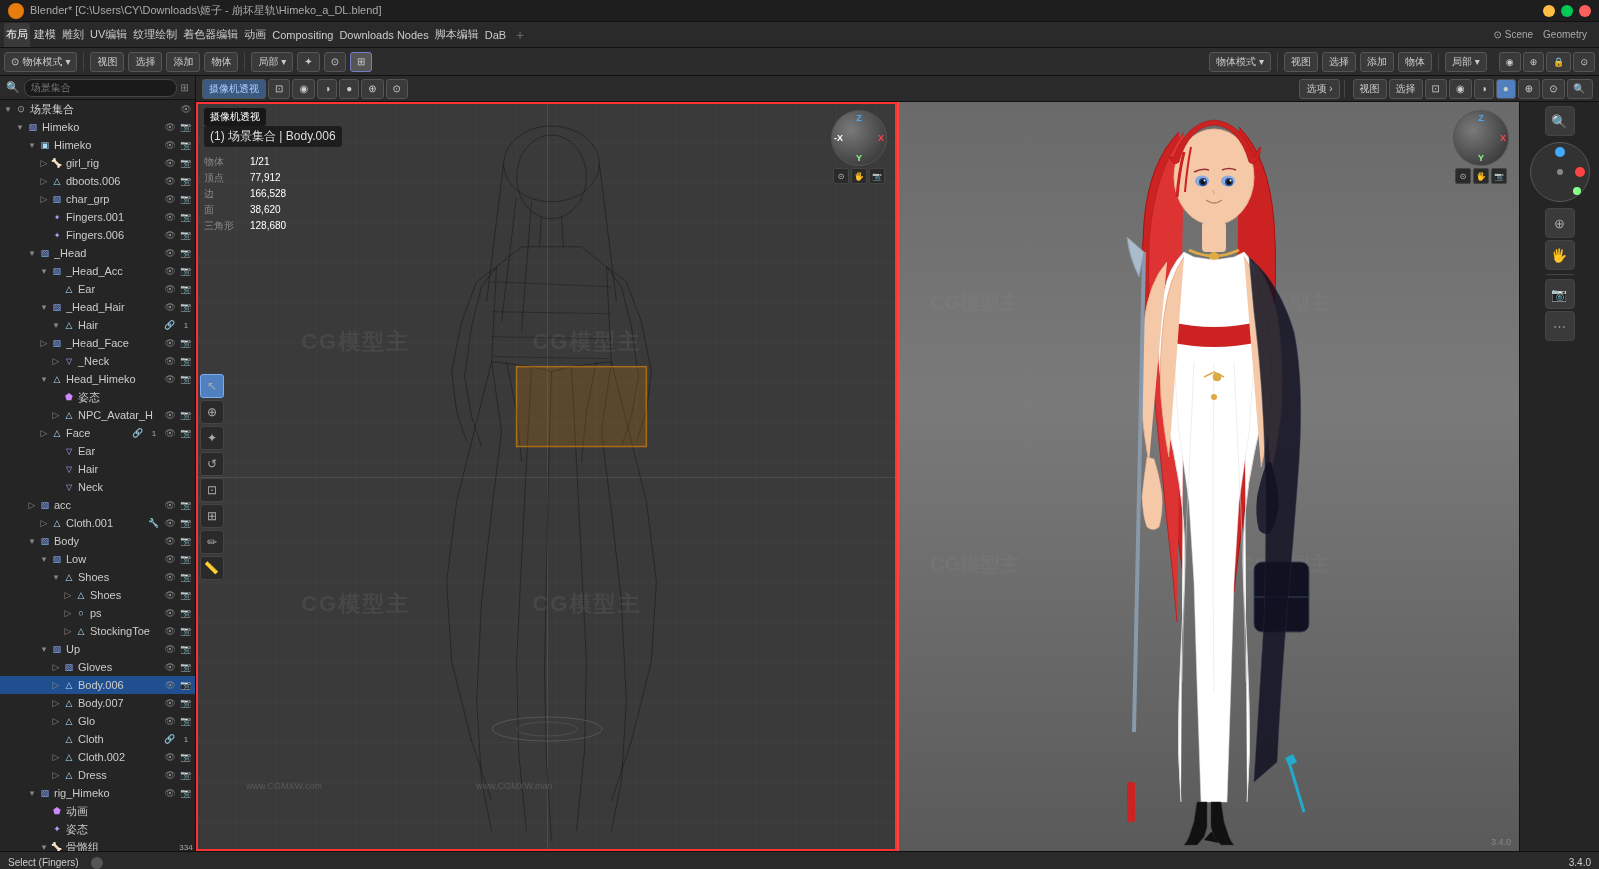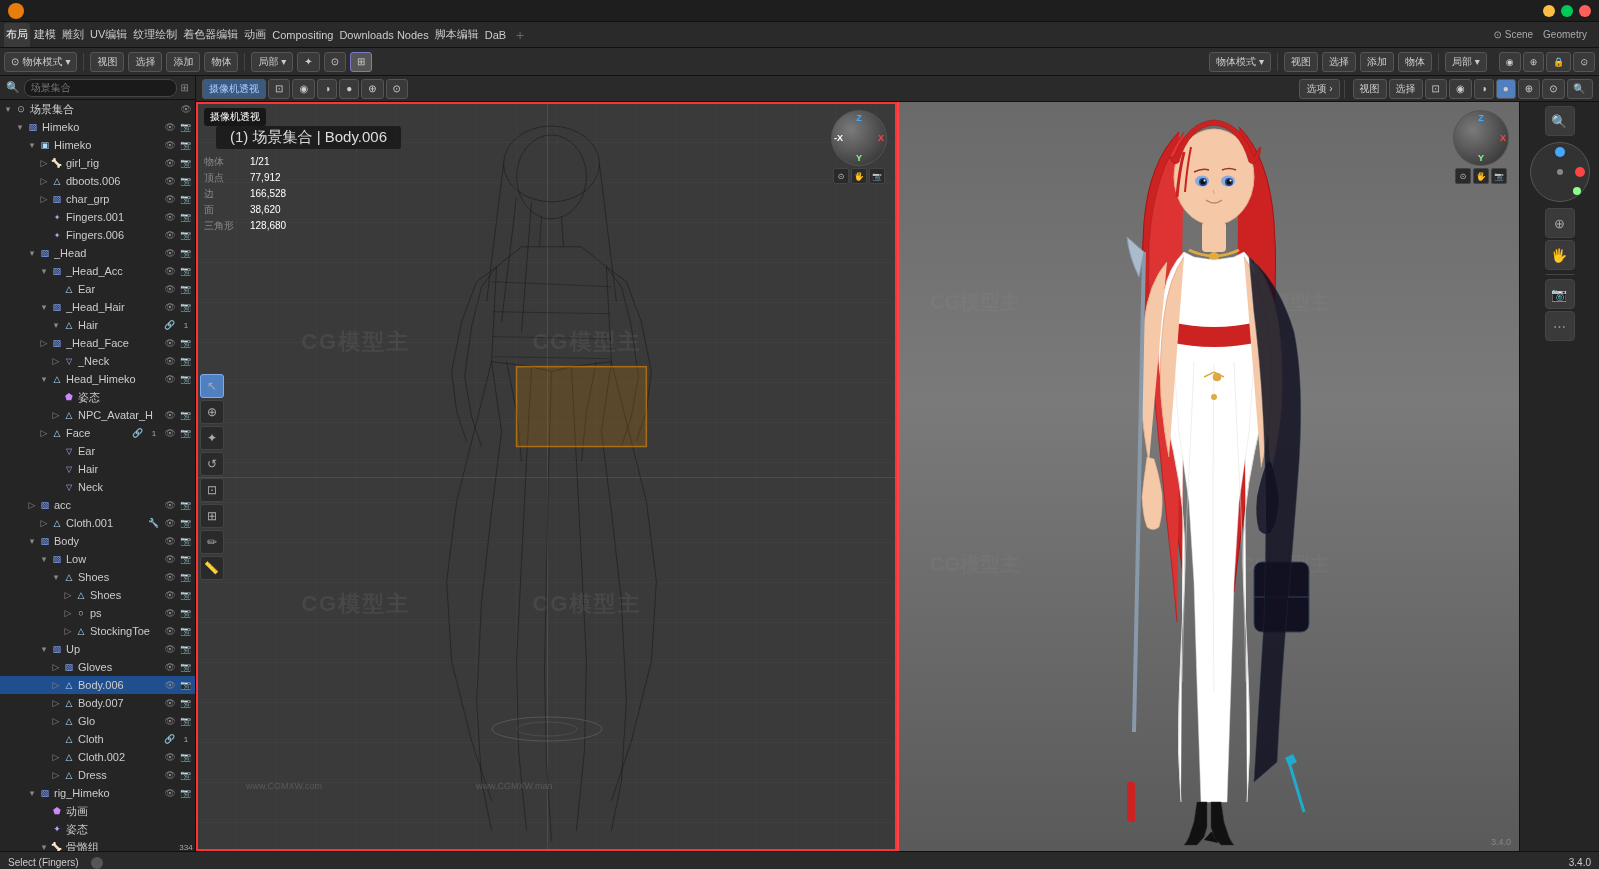--- a/index.html
+++ b/index.html
@@ -420,20 +420,21 @@
       font-size: 9px;
       font-weight: bold;
     }
 
   </style>
 </head>
 <body>
 
 <div id="title-bar">
   <div class="app-icon"></div>
+  <span class="title-text">Blender* [C:\Users\CY\Downloads\姬子 - 崩坏星轨\Himeko_a_DL.blend]</span>
   <div class="window-controls">
     <div class="win-btn minimize"></div>
     <div class="win-btn maximize"></div>
     <div class="win-btn close"></div>
   </div>
 </div>
 
 <div class="top-header-tabs">
   <div class="header-tab" style="background:#3a3a3a; color:#fff;">布局</div>
   <div class="header-tab">建模</div>
@@ -989,21 +990,21 @@
           <div class="watermark" style="font-size:22px; top:65%; left:15%; transform:none; position:absolute;">CG模型主</div>
           <div class="watermark" style="font-size:22px; top:65%; left:48%; transform:none; position:absolute;">CG模型主</div>
 
           <div style="position:absolute; bottom:60px; left:50px; font-size:9px; color:rgba(180,180,180,0.25); z-index:7;">www.CGMXW.com</div>
           <div style="position:absolute; bottom:60px; left:280px; font-size:9px; color:rgba(180,180,180,0.25); z-index:7;">www.CGMXW.man</div>
         </div>
 
         <div class="vp-label">
           <span>摄像机透视</span>
         </div>
-        <div style="position:absolute; top:24px; left:20px; background:rgba(0,0,0,0.5); padding:2px 14px; border-radius:3px; font-size:15px; color:#ddd; z-index:10;">
+        <div style="position:absolute; top:24px; left:8px; background:rgba(0,0,0,0.5); padding:2px 6px; border-radius:3px; font-size:12px; color:#ddd; z-index:10;">
           <span>(1) 场景集合 | Body.006</span>
         </div>
 
         <div id="vp-info" class="vp-info" style="top:52px;">
           <div>
             <span class="info-label">物体</span>
             <span class="info-value">1/21</span>
           </div>
           <div>
             <span class="info-label">顶点</span>

